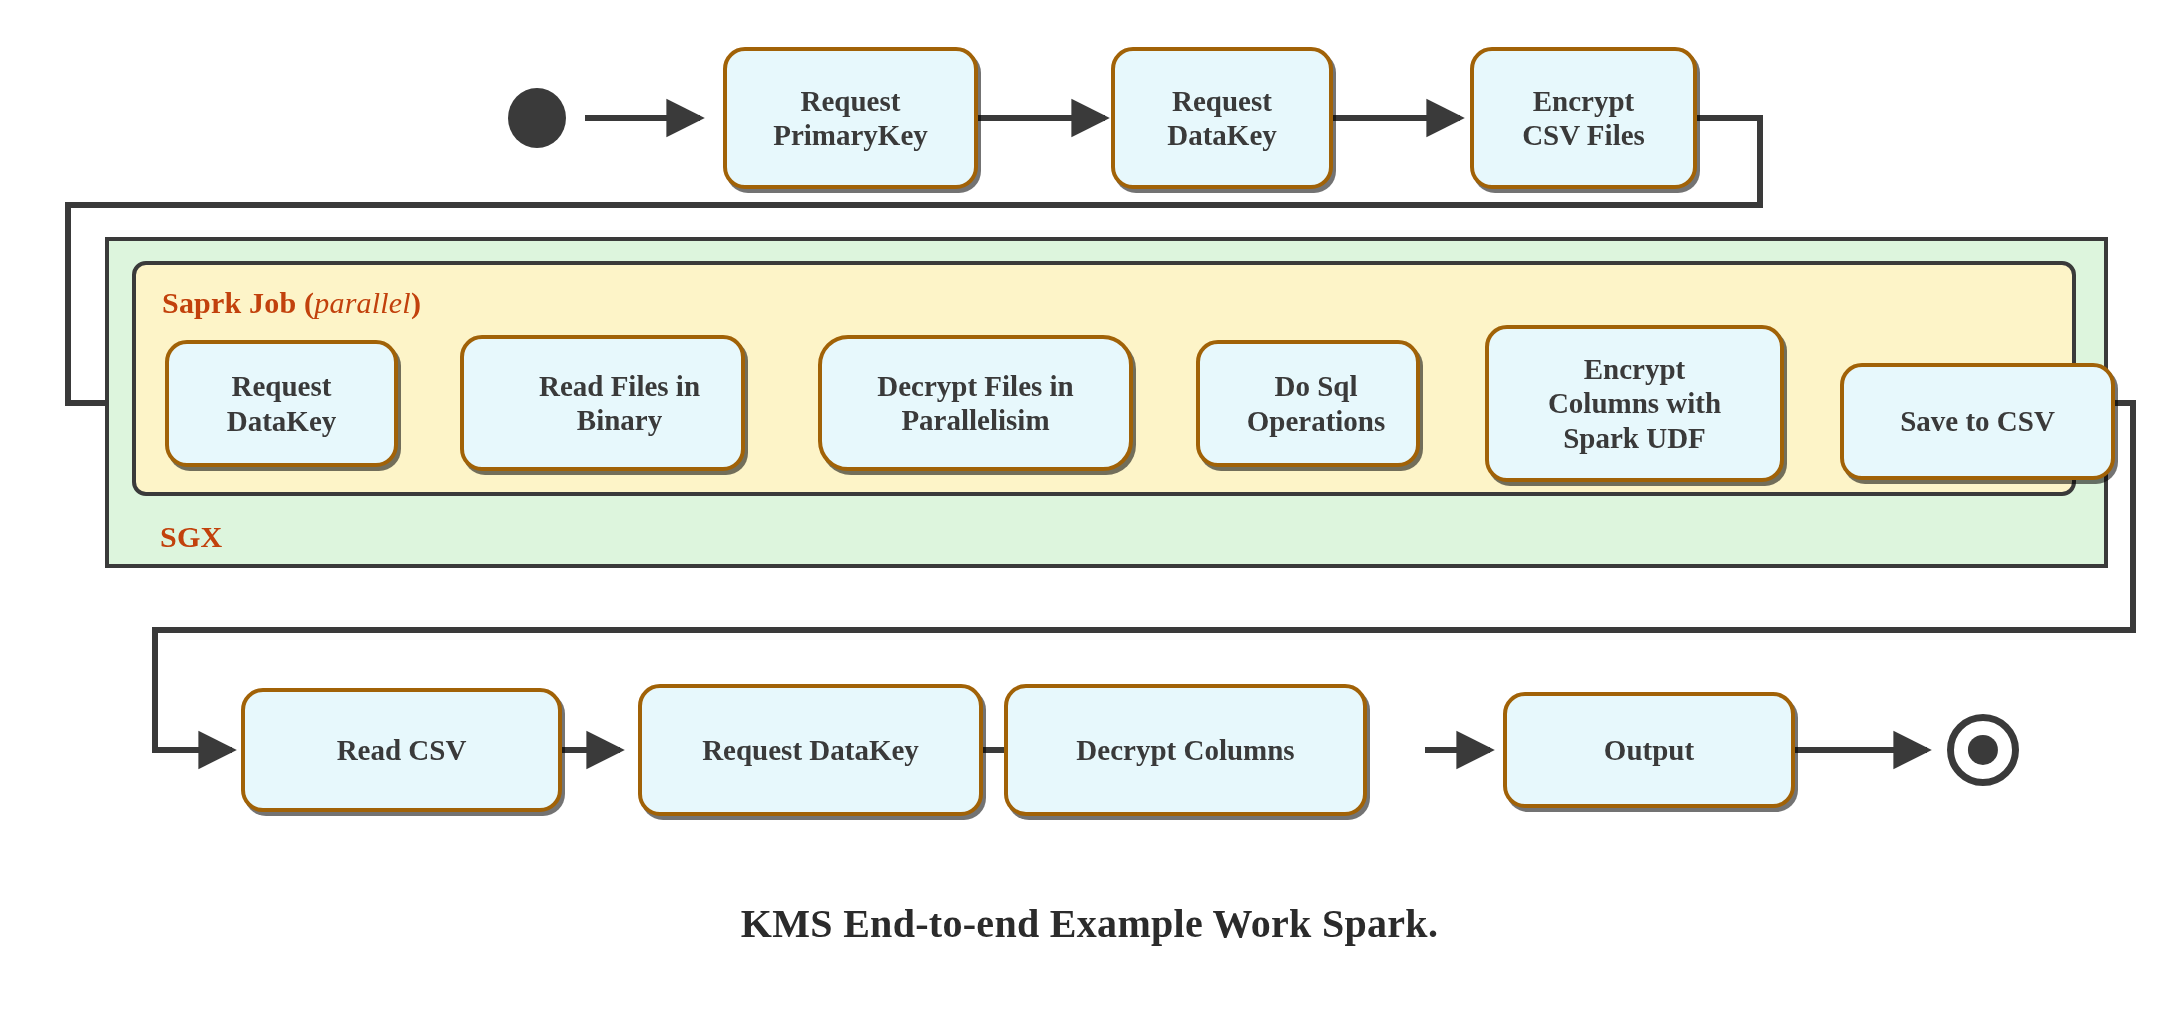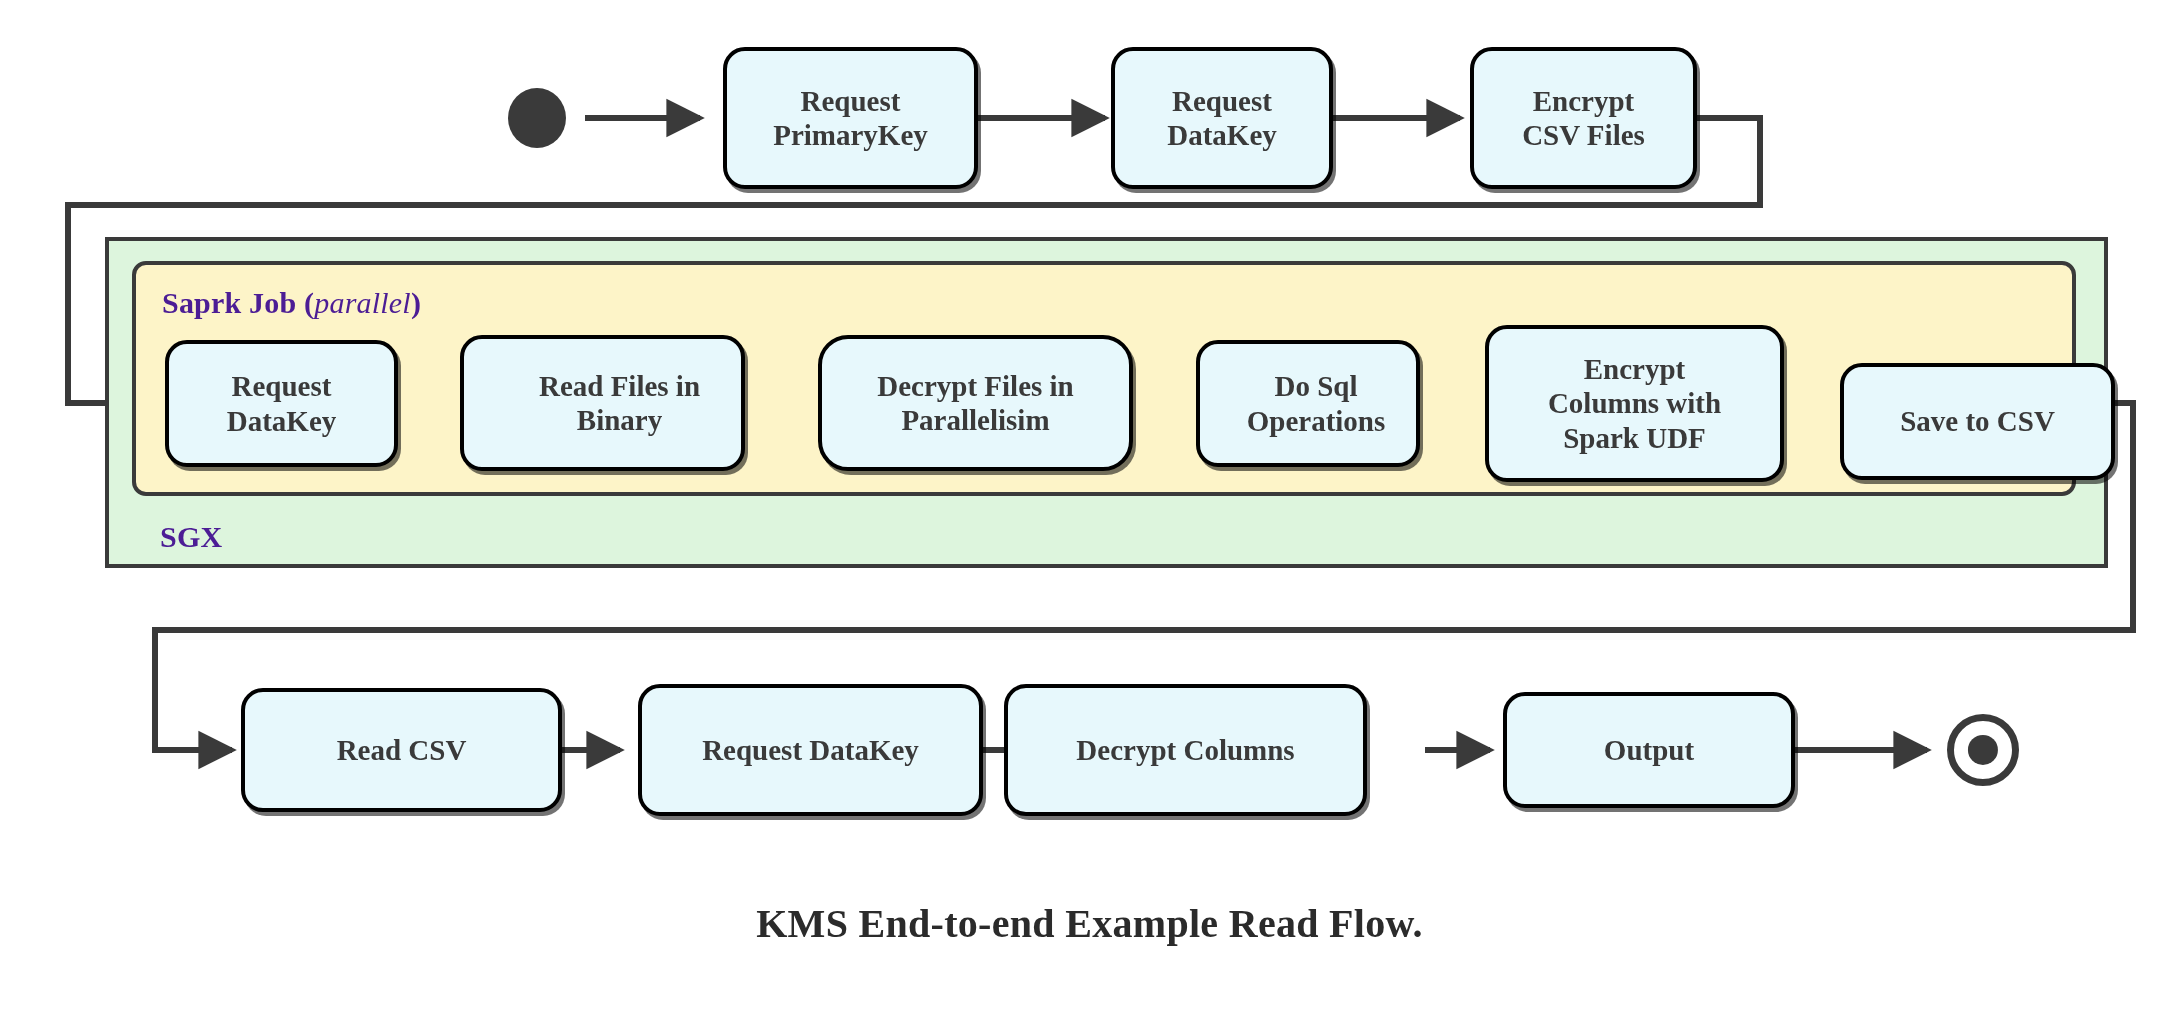--- a/index.html
+++ b/index.html
@@ -17,33 +17,33 @@
     box-sizing:border-box;
     border:4px solid #3a3a3a;
   }
   .sgx-box{background:#ddf5dd;}
   .spark-box{background:#fdf4c8;border-radius:14px;}
 
   .container-label{
     position:absolute;
     font-weight:bold;
     font-size:30px;
-    color:#4c1d95;
+    color:#c2410c;
     white-space:nowrap;
     letter-spacing:0.2px;
   }
   .container-label .paren{font-weight:bold;}
   .container-label .ital{font-style:italic;font-weight:normal;}
 
   
   .node{
     position:absolute;
     box-sizing:border-box;
     background:#e7f8fc;
-    border:4px solid #000000;
+    border:4px solid #a16207;
     border-radius:22px;
     display:flex;
     align-items:center;
     justify-content:center;
     text-align:center;
     font-weight:bold;
     font-size:29px;
     line-height:1.18;
     color:#3a3a3a;
     box-shadow:3px 4px 0 rgba(0,0,0,0.55);
@@ -187,15 +187,15 @@
   </div>
 
   <div class="node" style="left:1004px;top:684px;width:363px;height:132px;">
     <span>Decrypt Columns</span>
   </div>
 
   <div class="node" style="left:1503px;top:692px;width:292px;height:116px;text-align:center;">
     <span>Output</span>
   </div>
 
-  <div class="caption" style="left:0;top:900px;">KMS End-to-end Example Read Flow.</div>
+  <div class="caption" style="left:0;top:900px;">KMS End-to-end Example Work Spark.</div>
 
 </div>
 
 </body></html>

